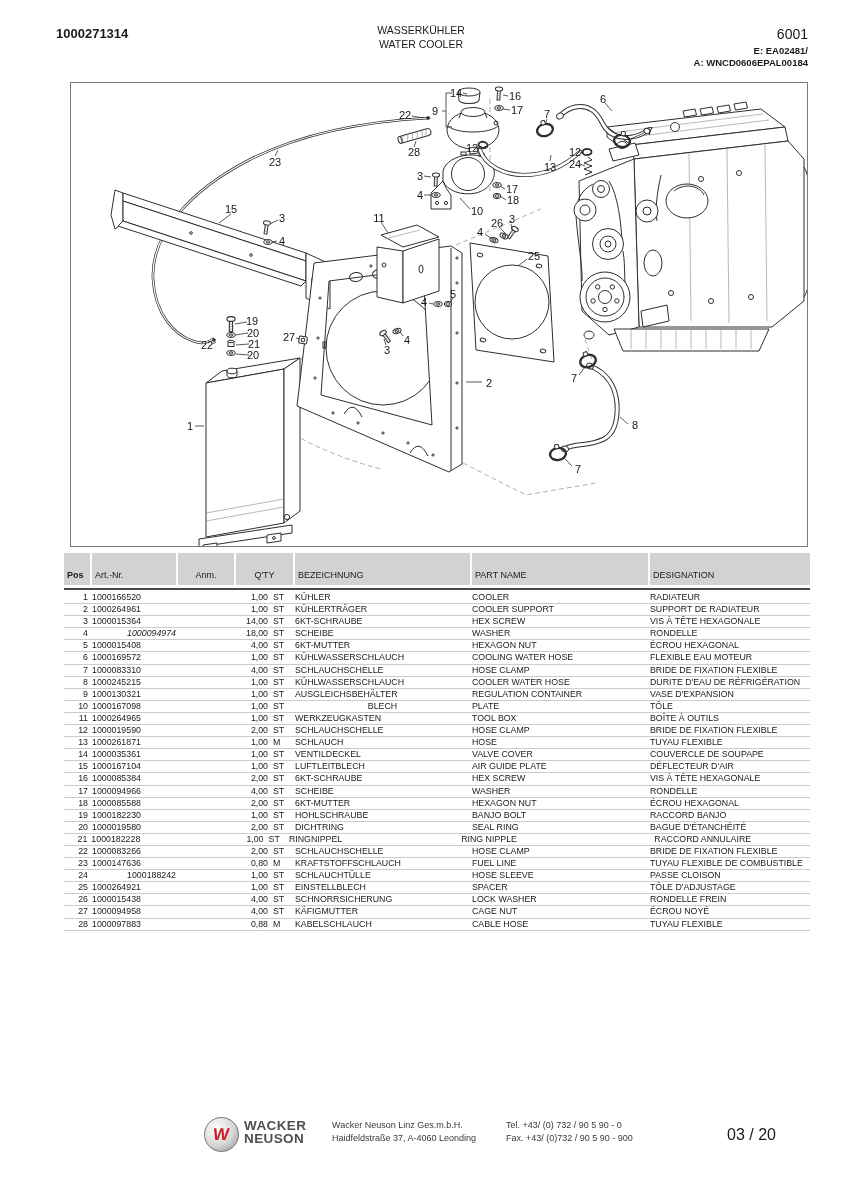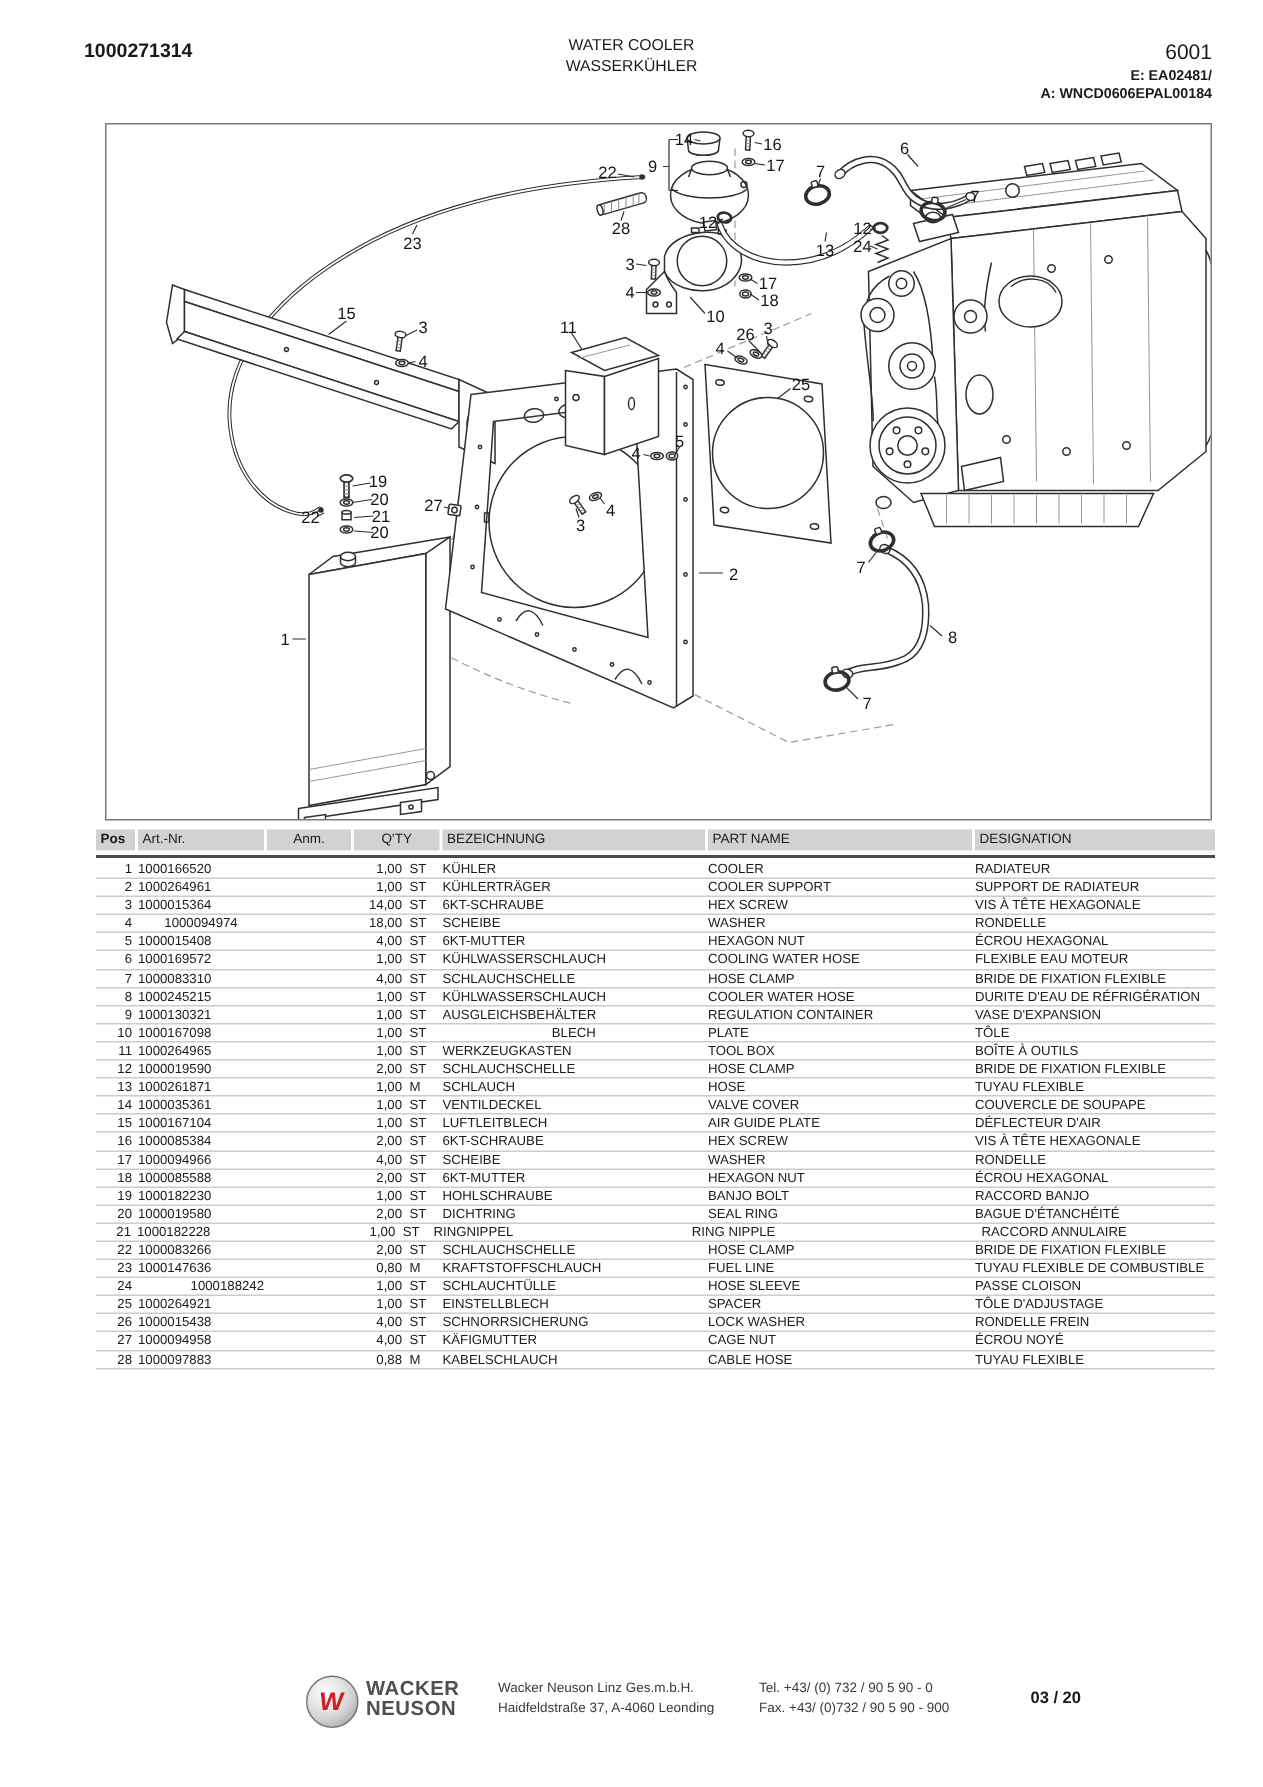--- a/index.html
+++ b/index.html
@@ -18,47 +18,47 @@
   svg .fw{fill:#ffffff;stroke:#2f2f2f;stroke-width:1}
   svg .thin{stroke:#8a8a8a;fill:none;stroke-width:.6}
   svg .dash{stroke:#9a9a9a;fill:none;stroke-width:.8;stroke-dasharray:5 3}
   svg .hoseO{stroke:#2f2f2f;fill:none;stroke-linecap:round}
   svg .hoseI{stroke:#ffffff;fill:none;stroke-linecap:round}
   svg .leader{stroke:#2f2f2f;stroke-width:.8;fill:none}
   svg #callouts text{font-family:"Liberation Sans",sans-serif;font-size:11px;fill:#161616;text-anchor:middle}
   
   .tbl{left:64px;top:553px;width:746px}
   .thead{display:flex;gap:2px}
-  .hcell{background:#d2d2d2;height:14px;font-size:9px;line-height:13px;padding:0 3px;box-sizing:border-box;white-space:nowrap;overflow:hidden}
+  .hcell{background:#d2d2d2;height:28px;font-size:9px;line-height:13px;padding:16px 3px;box-sizing:border-box;white-space:nowrap;overflow:hidden}
   .rule{border-top:2.5px solid #4a4a4a;margin-top:3px}
   .tbody{margin-top:2px}
   .trow{display:flex;gap:2px;height:12.1px;line-height:11.6px;font-size:8.8px;border-bottom:1px solid #cccccc;box-sizing:border-box}
   .c{box-sizing:border-box;overflow:hidden;white-space:nowrap}
   .qtywrap{display:flex}
   .qtyval{width:32px;text-align:right}
   .qtyunit{margin-left:5px}
   
   .logo-circle{left:204px;top:1117px;width:33px;height:33px;border-radius:50%;
     background:radial-gradient(circle at 35% 30%, #fefefe, #d6d6d6 55%, #8f8f8f);
     border:1px solid #777;display:flex;align-items:center;justify-content:center}
   .logo-w{font-size:17px;font-weight:bold;transform:skewX(-8deg);line-height:1}
   .wordmark{left:244px;top:1119px;font-weight:bold;font-size:13.5px;line-height:13px;color:#4f4f52;letter-spacing:.4px}
   .addr{left:332px;top:1119px;font-size:9px;line-height:12.5px;color:#3a3a3a}
   .phones{left:506px;top:1119px;font-size:9px;line-height:12.5px;color:#3a3a3a}
-  .pageno{left:687px;top:1126px;font-size:11px;font-weight:bold}
+  .pageno{left:727px;top:1126px;font-size:16px;font-weight:normal}
 </style>
 </head>
 <body>
 
 <div class="page">
 
   <div class="abs doc-number">1000271314</div>
   <div class="abs titles">
+    <div>WASSERKÜHLER</div>
     <div>WATER COOLER</div>
-    <div>WASSERKÜHLER</div>
   </div>
   <div class="abs code">6001</div>
   <div class="abs refs">
     <div>E: EA02481/</div>
     <div>A: WNCD0606EPAL00184</div>
   </div>
 
   <div class="abs diagram-box">
     <svg viewBox="0 0 736 463">
 
@@ -400,21 +400,21 @@
           <div class="c qtywrap" style="width: 57px;">
             <span class="qtyval">14,00</span>
             <span class="qtyunit">ST</span>
           </div>
           <div class="c" style="width: 175px; text-align: left;">6KT-SCHRAUBE</div>
           <div class="c" style="width: 176px; text-align: left;">HEX SCREW</div>
           <div class="c" style="width: 160px; text-align: left;">VIS À TÊTE HEXAGONALE</div>
         </div>
         <div class="trow">
           <div class="c" style="width: 26px; text-align: right; padding-right: 2px;">4</div>
-          <div class="c" style="width: 84px; text-align: center;">1000094974</div>
+          <div class="c" style="width: 84px; text-align: right; font-style: italic;">1000094974</div>
           <div class="c" style="width: 56px; text-align: left;"></div>
           <div class="c qtywrap" style="width: 57px;">
             <span class="qtyval">18,00</span>
             <span class="qtyunit">ST</span>
           </div>
           <div class="c" style="width: 175px; text-align: left;">SCHEIBE</div>
           <div class="c" style="width: 176px; text-align: left;">WASHER</div>
           <div class="c" style="width: 160px; text-align: left;">RONDELLE</div>
         </div>
         <div class="trow">

